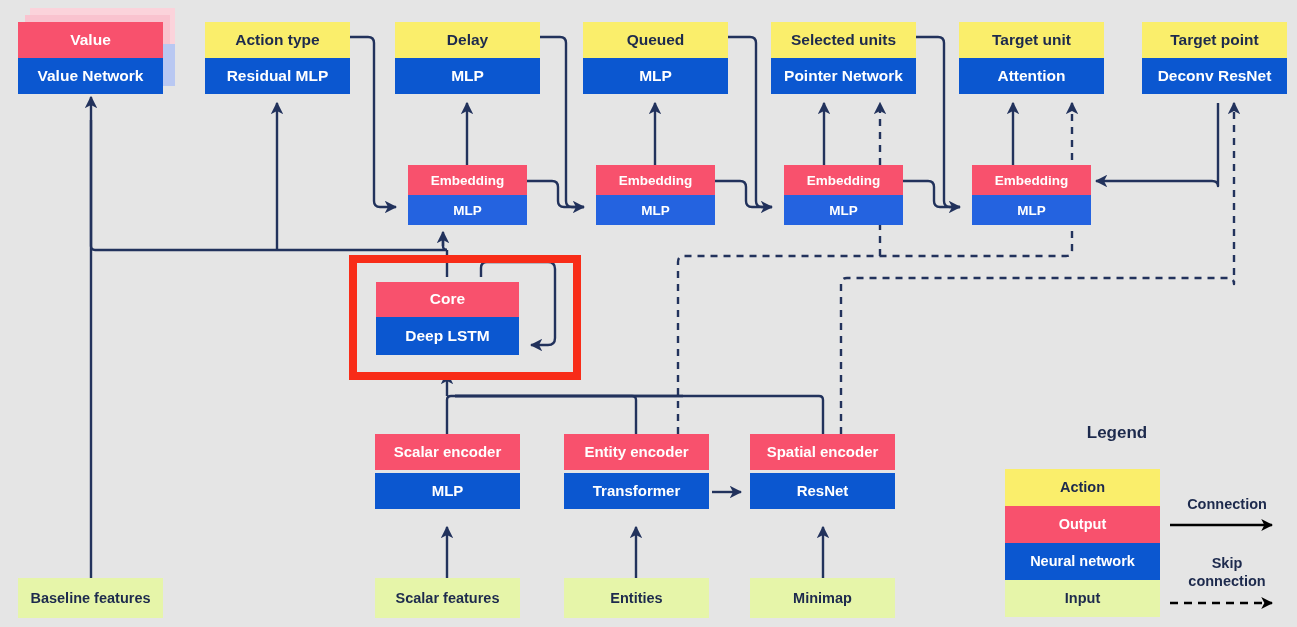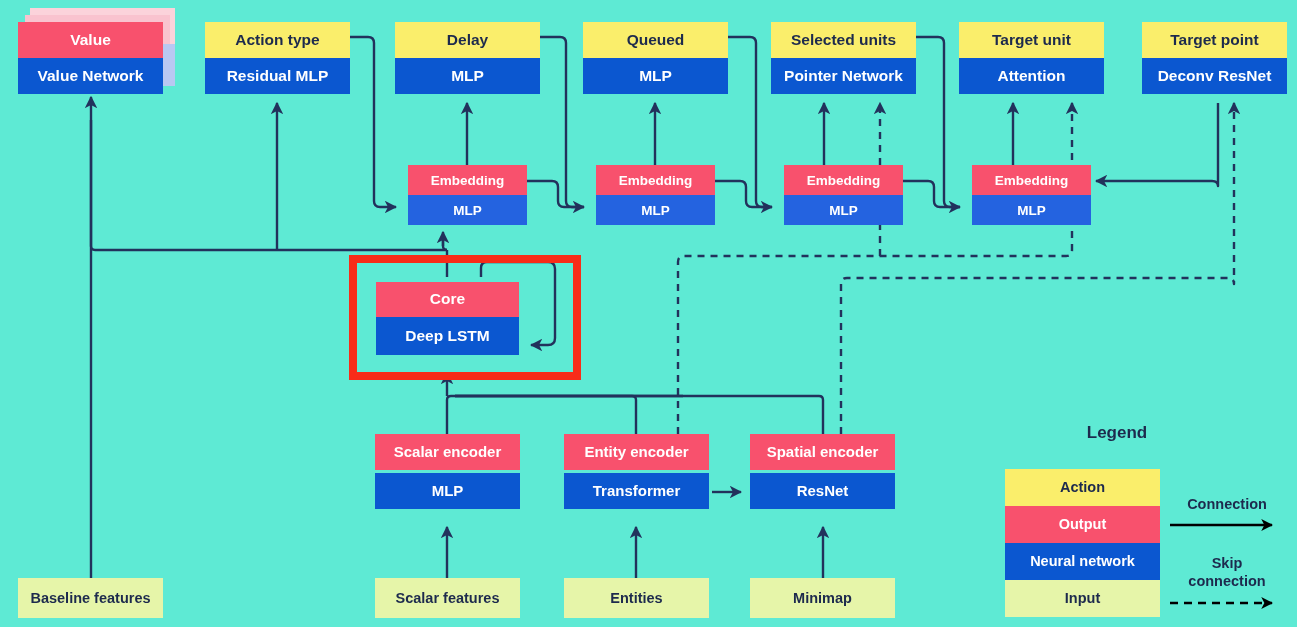--- a/index.html
+++ b/index.html
@@ -11,21 +11,21 @@
   body {
     font-family: "Liberation Sans", sans-serif;
     width: 1297px;
     height: 627px;
     overflow: hidden;
   }
   #diagram-root {
     position: relative;
     width: 1297px;
     height: 627px;
-    background: #5eead4;
+    background: #e5e5e5;
   }
   svg.layer {
     position: absolute;
     left: 0;
     top: 0;
     width: 1297px;
     height: 627px;
   }
   svg text {
     font-family: "Liberation Sans", sans-serif;

